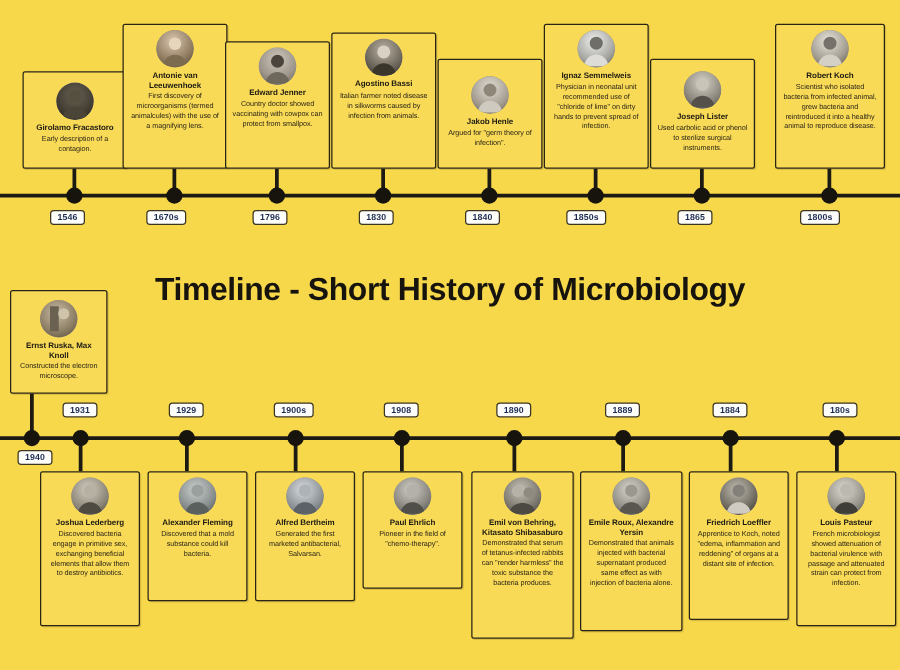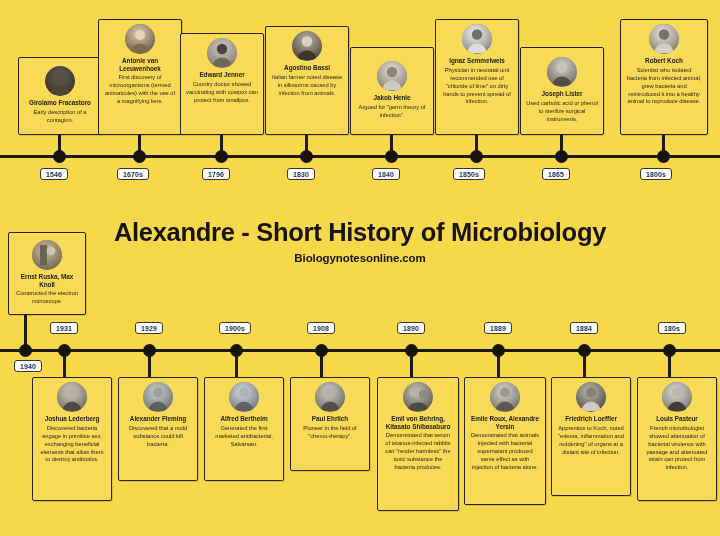--- a/index.html
+++ b/index.html
@@ -246,22 +246,21 @@
   <div class="datelabel" style="left:40px;  top:168px;">1546</div>
   <div class="datelabel" style="left:117px; top:168px;">1670s</div>
   <div class="datelabel" style="left:202px; top:168px;">1796</div>
   <div class="datelabel" style="left:287px; top:168px;">1830</div>
   <div class="datelabel" style="left:372px; top:168px;">1840</div>
   <div class="datelabel" style="left:453px; top:168px;">1850s</div>
   <div class="datelabel" style="left:542px; top:168px;">1865</div>
   <div class="datelabel" style="left:640px; top:168px;">1800s</div>
 
   <div id="title-block">
-    <div id="main-title">Alexandre - Short History of Microbiology</div>
-    <div id="sub-title">Biologynotesonline.com</div>
+    <div id="main-title">Timeline - Short History of Microbiology</div>
   </div>
 
   <div class="card" style="left:8px; top:232px; width:78px; height:83px; justify-content:center;">
     <div class="portrait">
       <div class="ph-bg" style="background:radial-gradient(circle at 45% 35%, #c9bca5 0%, #8b7d63 60%, #4e4434 100%);"></div>
       <svg viewBox="0 0 30 30" width="30" height="30">
           <rect x="8" y="5" width="7" height="20" fill="#6b6150"></rect>
           <circle cx="19" cy="11" r="4.4" fill="#cfc4ab"></circle>
         </svg>
     </div>

